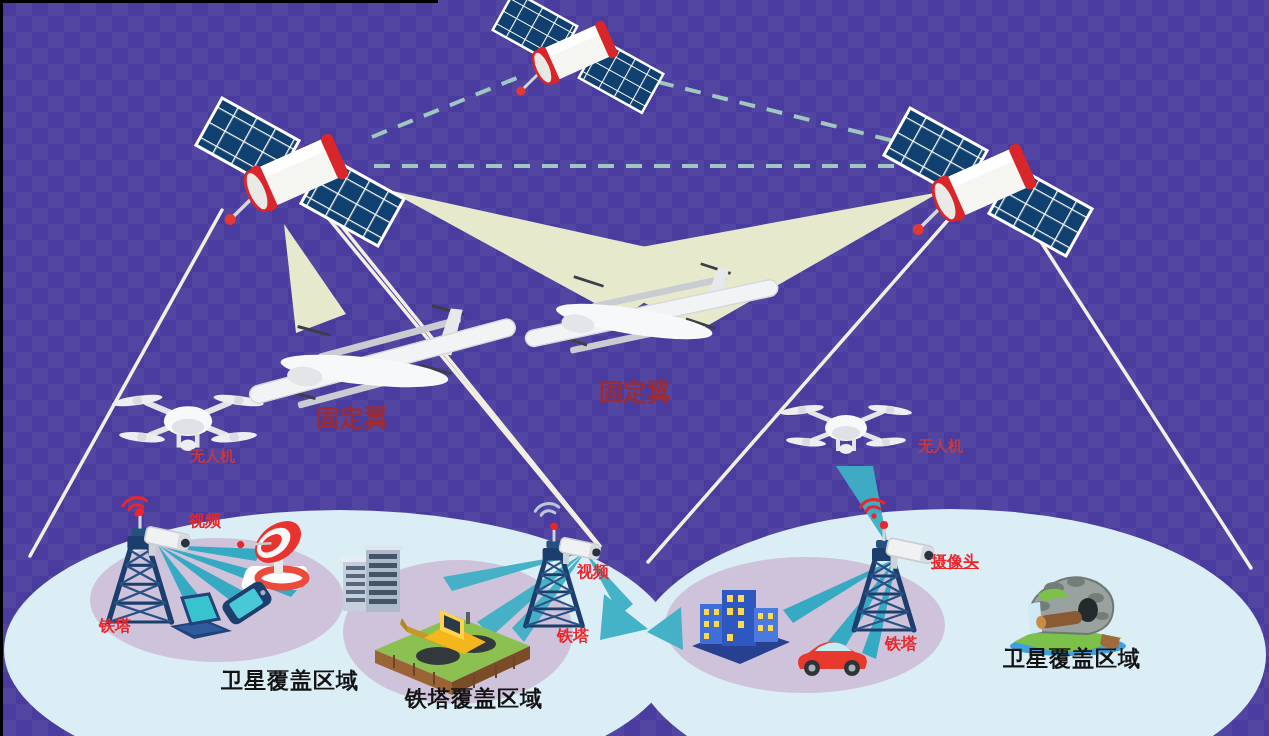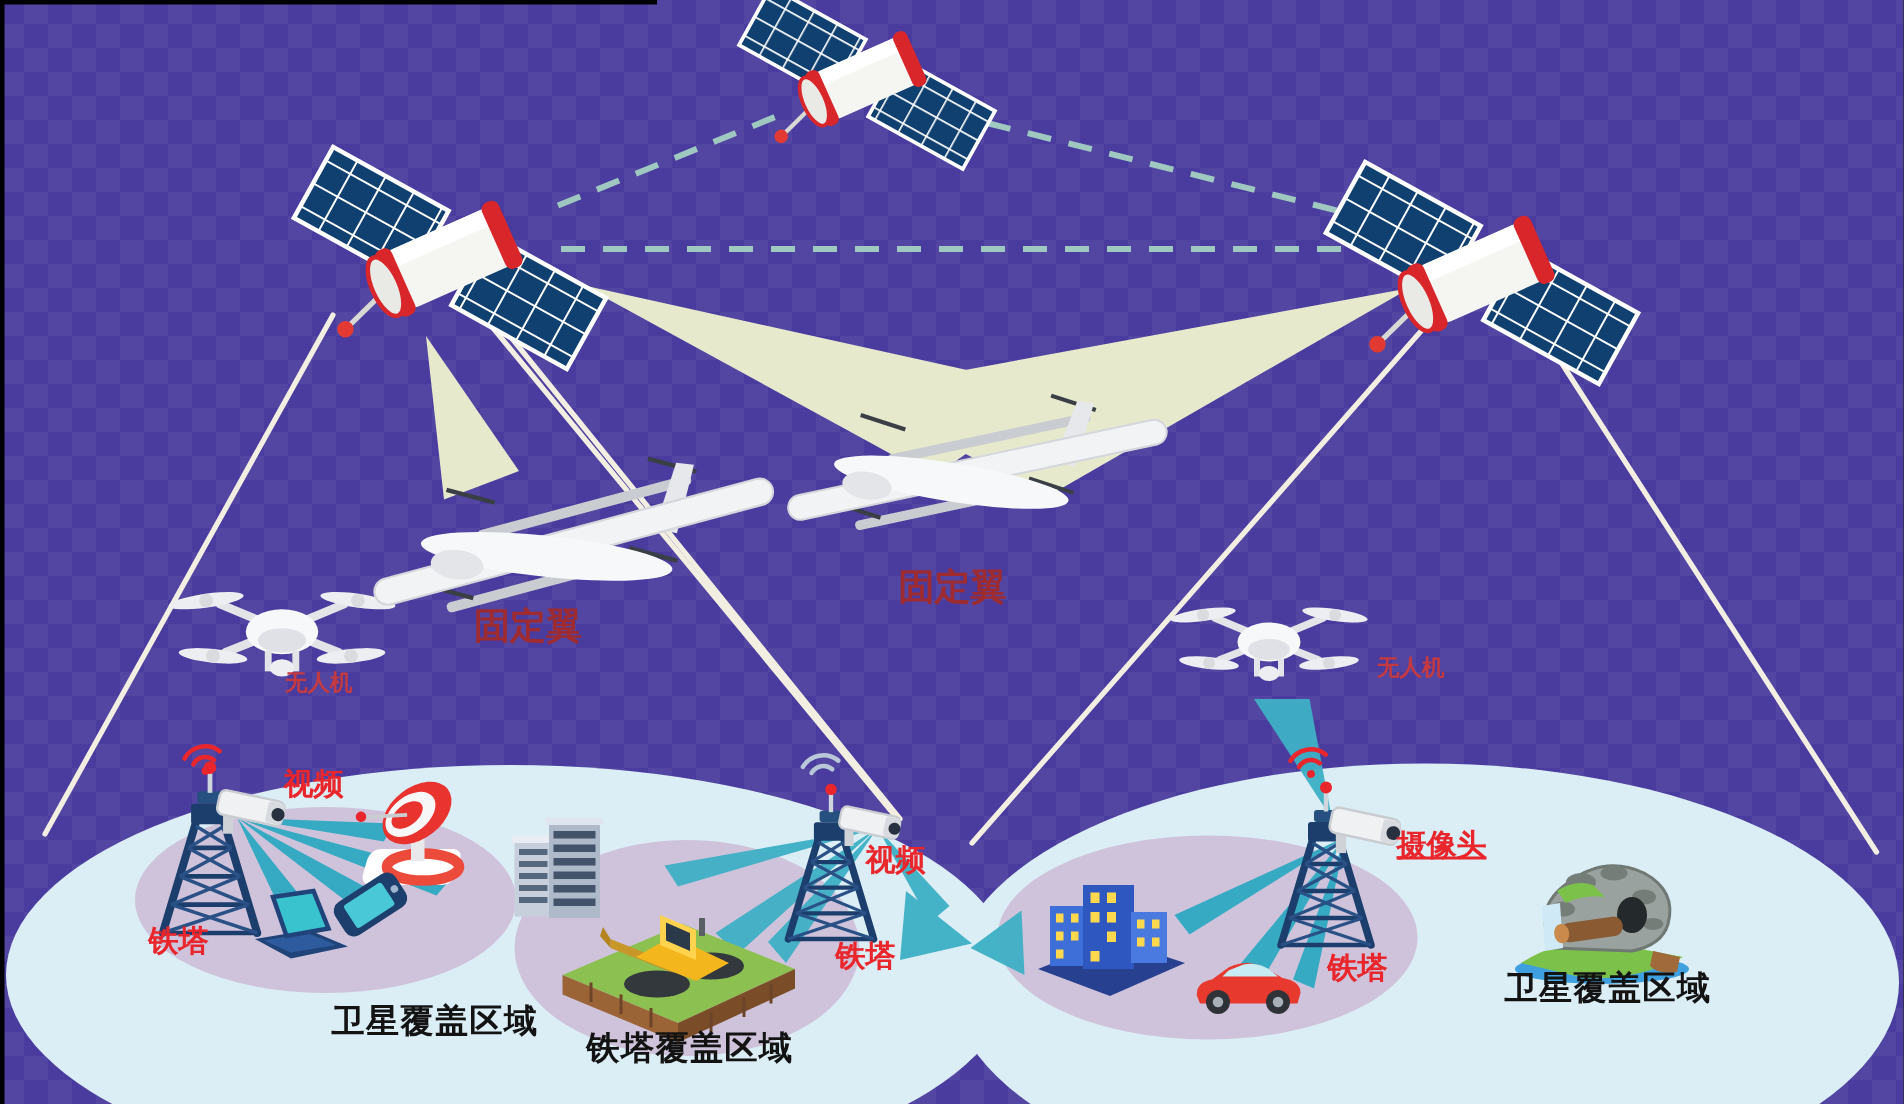--- a/index.html
+++ b/index.html
@@ -7,21 +7,21 @@
     position:relative;width:1269px;height:736px;overflow:hidden;
     background-color:#4a3c9e;
     background-image:conic-gradient(rgba(255,255,255,.05) 90deg,transparent 90deg 180deg,rgba(255,255,255,.05) 180deg 270deg,transparent 270deg);
     background-size:32px 32px;
     font-family:"Liberation Sans","DejaVu Sans",sans-serif;
   }
   .scene{position:absolute;left:0;top:0;}
   .edge-top{position:absolute;left:0;top:0;width:438px;height:3px;background:#000;}
   .edge-left{position:absolute;left:0;top:0;width:3px;height:736px;background:#000;}
   .lbl{position:absolute;font-weight:bold;white-space:nowrap;line-height:1;}
-  .lbl-red{color:#e8262b;font-size:20px;}
+  .lbl-red{color:#e8262b;font-size:16px;}
   .lbl-crimson{color:#c43a40;font-size:15px;}
   .lbl-brick{color:#9e2b30;font-size:24px;}
   .lbl-black{color:#131313;font-size:22px;letter-spacing:1px;}
 </style>
 </head>
 <body>
 
 <div class="stage">
 
 <svg class="scene" width="1269" height="736" viewBox="0 0 1269 736">
@@ -343,16 +343,16 @@
 <div class="lbl lbl-crimson" style="left:918px;top:438px;">无人机</div>
 <div class="lbl lbl-brick" style="left:316px;top:406px;">固定翼</div>
 <div class="lbl lbl-brick" style="left:599px;top:380px;">固定翼</div>
 <div class="lbl lbl-red" style="left:189px;top:513px;">视频</div>
 <div class="lbl lbl-red" style="left:577px;top:564px;">视频</div>
 <div class="lbl lbl-red" style="left:931px;top:554px;text-decoration:underline;">摄像头</div>
 <div class="lbl lbl-red" style="left:99px;top:618px;">铁塔</div>
 <div class="lbl lbl-red" style="left:557px;top:628px;">铁塔</div>
 <div class="lbl lbl-red" style="left:885px;top:636px;">铁塔</div>
 <div class="lbl lbl-black" style="left:189px;top:670px;margin-left:32px;">卫星覆盖区域</div>
-<div class="lbl lbl-black" style="left:391px;top:688px;">铁塔覆盖区域</div>
+<div class="lbl lbl-black" style="left:405px;top:688px;">铁塔覆盖区域</div>
 <div class="lbl lbl-black" style="left:1003px;top:648px;">卫星覆盖区域</div>
 
 </div>
 
 </body></html>

